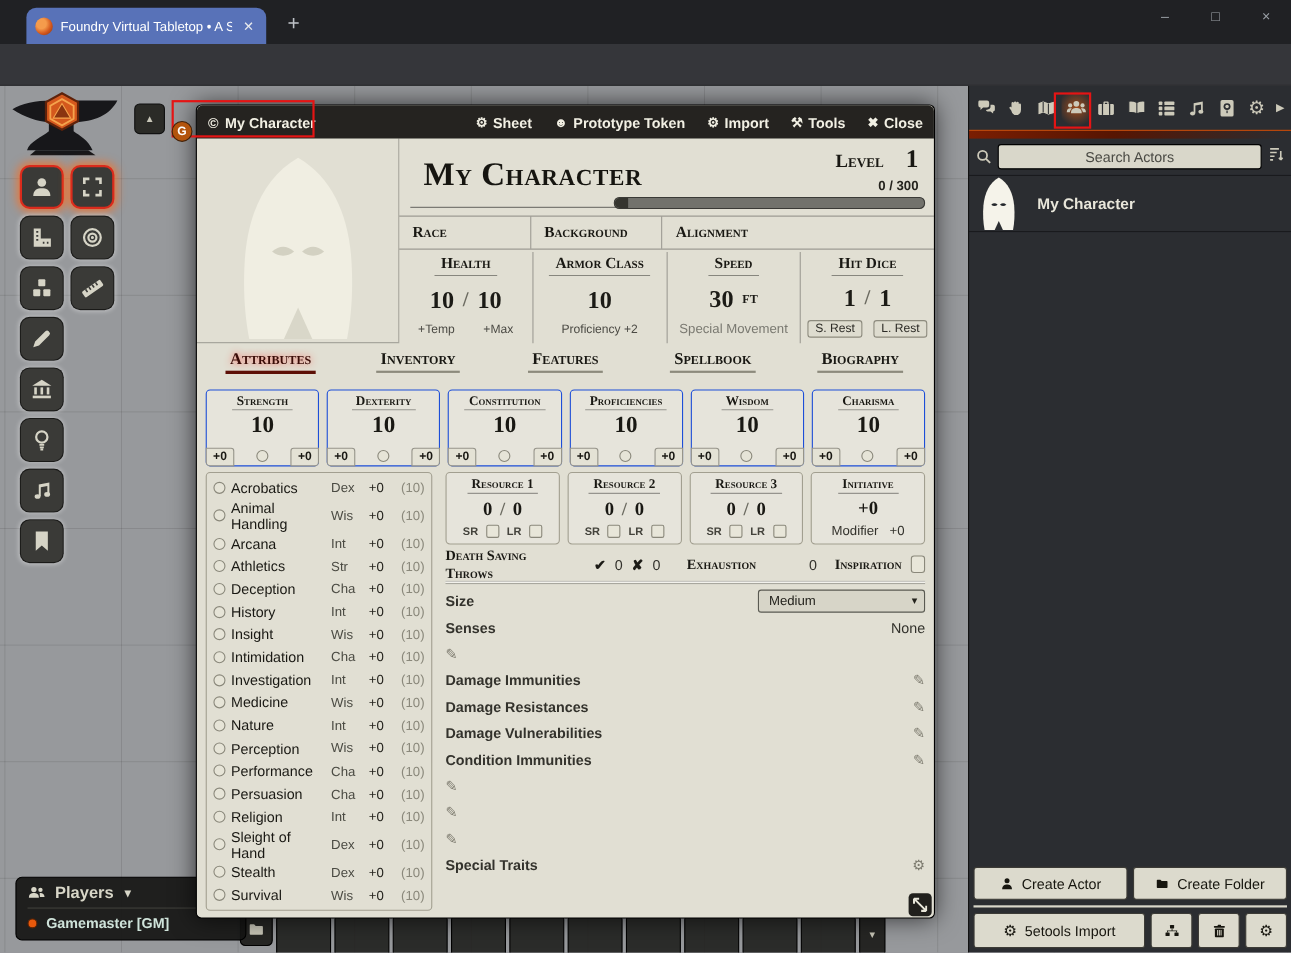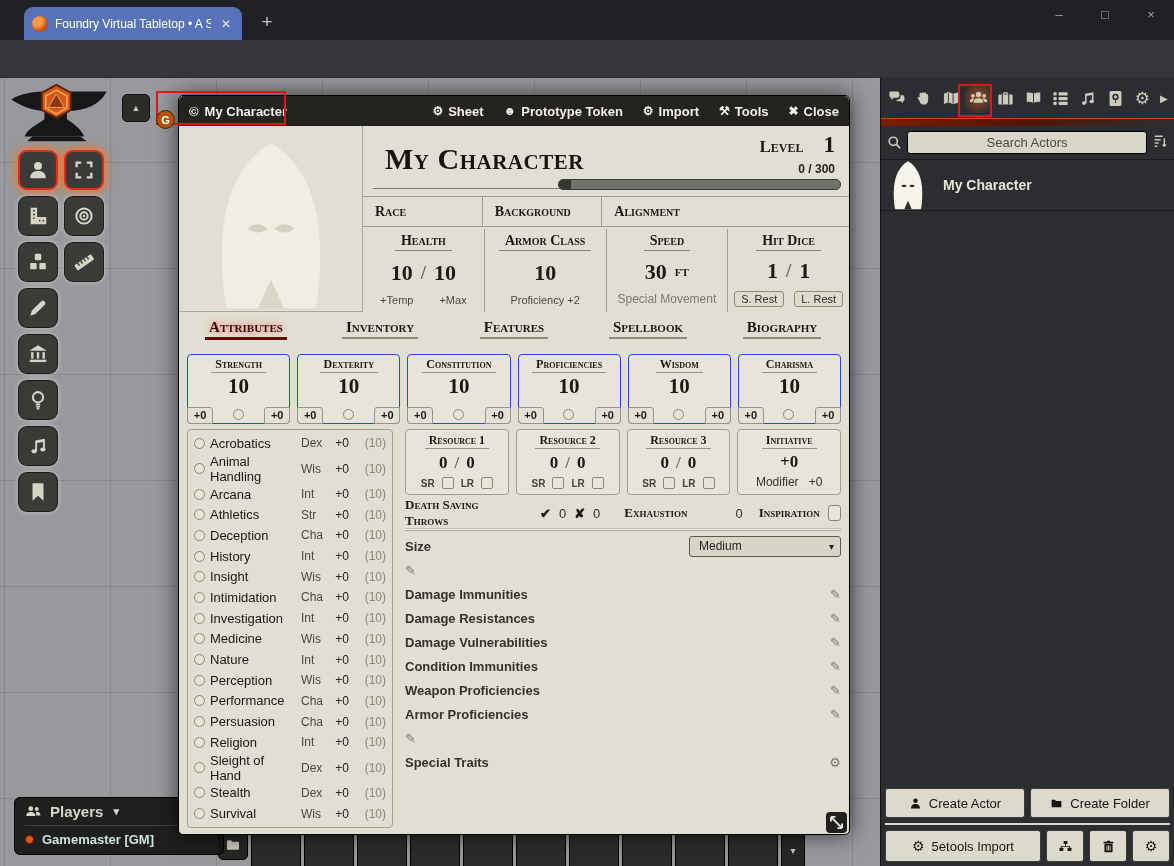--- a/index.html
+++ b/index.html
@@ -761,44 +761,46 @@
 
       <div class="traits">
         <div class="trait">
           <span class="tr-label">Size</span>
           <span class="tselect">
             <span>Medium</span>
             <span class="car">▾</span>
           </span>
         </div>
         <div class="trait">
+          <span class="tr-label">Senses</span>
+          <span class="tr-val">None</span>
+        </div>
+        <div class="trait">
           <span class="tr-ic">✎</span>
         </div>
         <div class="trait">
           <span class="tr-label">Damage Immunities</span>
           <span class="tr-ic">✎</span>
         </div>
         <div class="trait">
           <span class="tr-label">Damage Resistances</span>
           <span class="tr-ic">✎</span>
         </div>
         <div class="trait">
           <span class="tr-label">Damage Vulnerabilities</span>
           <span class="tr-ic">✎</span>
         </div>
         <div class="trait">
           <span class="tr-label">Condition Immunities</span>
           <span class="tr-ic">✎</span>
         </div>
         <div class="trait">
-          <span class="tr-label">Weapon Proficiencies</span>
           <span class="tr-ic">✎</span>
         </div>
         <div class="trait">
-          <span class="tr-label">Armor Proficiencies</span>
           <span class="tr-ic">✎</span>
         </div>
         <div class="trait">
           <span class="tr-ic">✎</span>
         </div>
         <div class="trait">
           <span class="tr-label">Special Traits</span>
           <span class="tr-ic">⚙</span>
         </div>
       </div>

